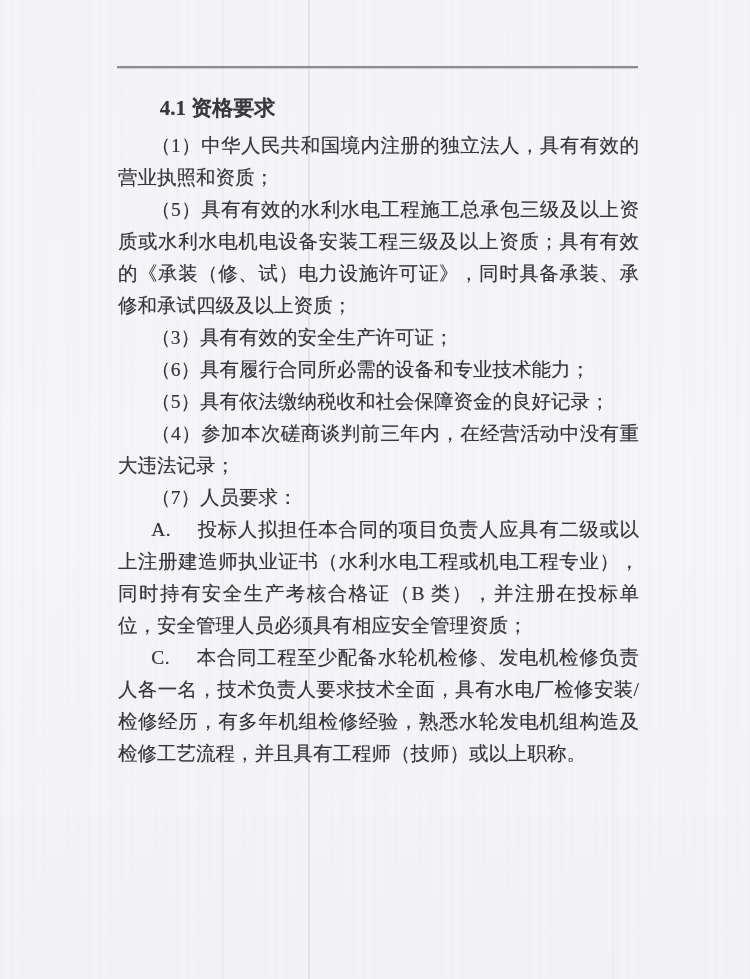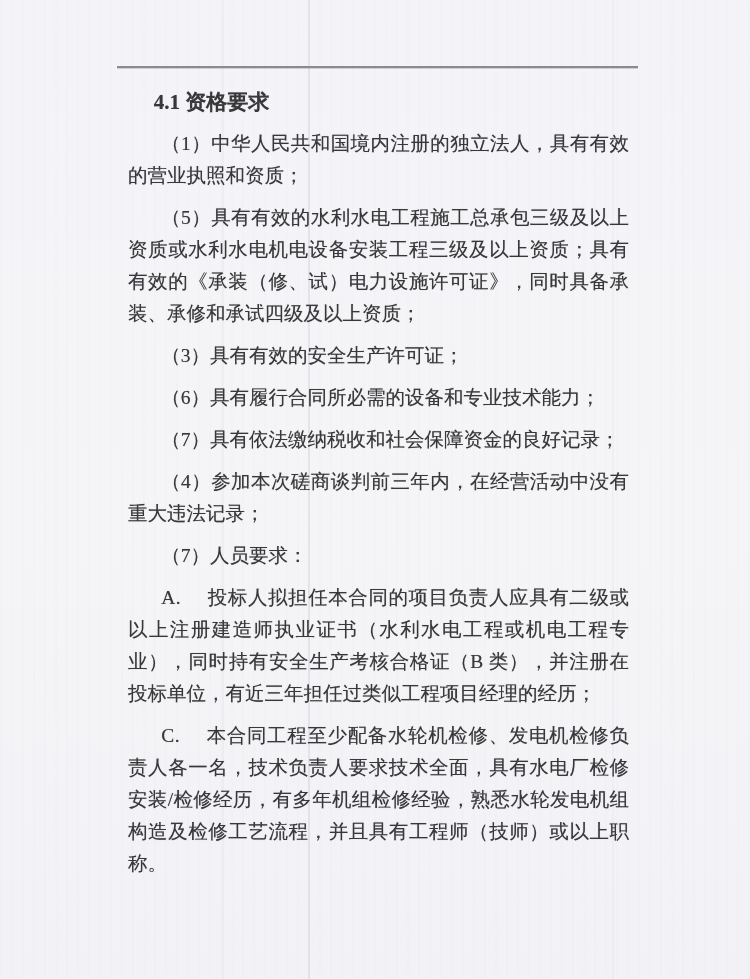--- a/index.html
+++ b/index.html
@@ -42,29 +42,29 @@
     left: 118px;
     top: 86px;
     width: 521px;
     color: #38383b;
     font-size: 19.5px;
     line-height: 32px;
     text-align: justify;
     text-shadow: 0 0 0.7px rgba(70,70,75,0.55);
   }
   .heading {
-    margin: 0;
+    margin: 6px;
     text-indent: 1.7em;
     font-size: 21px;
     font-weight: bold;
     line-height: 32px;
     text-align: left;
   }
   .para {
-    margin: 10px;
+    margin: 0;
     text-indent: 1.7em;
   }
   .sub-label {
     margin-right: 26px;
     letter-spacing: 0.5px;
   }
 </style>
 </head>
 <body>
 
@@ -75,20 +75,20 @@
 
   <div class="header-rule"></div>
 
   <div class="text-block">
     <p class="heading"><span>4.1</span>&nbsp;<span>资格要求</span></p>
     <div id="paragraphs">
         <p class="para">（1）中华人民共和国境内注册的独立法人，具有有效的营业执照和资质；</p>
         <p class="para">（5）具有有效的水利水电工程施工总承包三级及以上资质或水利水电机电设备安装工程三级及以上资质；具有有效的《承装（修、试）电力设施许可证》，同时具备承装、承修和承试四级及以上资质；</p>
         <p class="para">（3）具有有效的安全生产许可证；</p>
         <p class="para">（6）具有履行合同所必需的设备和专业技术能力；</p>
-        <p class="para">（7）具有依法缴纳税收和社会保障资金的良好记录；</p>
+        <p class="para">（5）具有依法缴纳税收和社会保障资金的良好记录；</p>
         <p class="para">（4）参加本次磋商谈判前三年内，在经营活动中没有重大违法记录；</p>
         <p class="para">（7）人员要求：</p>
-        <p class="para"><span class="sub-label">A.</span><span>投标人拟担任本合同的项目负责人应具有二级或以上注册建造师执业证书（水利水电工程或机电工程专业），同时持有安全生产考核合格证（B 类），并注册在投标单位，有近三年担任过类似工程项目经理的经历；</span></p>
+        <p class="para"><span class="sub-label">A.</span><span>投标人拟担任本合同的项目负责人应具有二级或以上注册建造师执业证书（水利水电工程或机电工程专业），同时持有安全生产考核合格证（B 类），并注册在投标单位，安全管理人员必须具有相应安全管理资质；</span></p>
         <p class="para"><span class="sub-label">C.</span><span>本合同工程至少配备水轮机检修、发电机检修负责人各一名，技术负责人要求技术全面，具有水电厂检修安装/检修经历，有多年机组检修经验，熟悉水轮发电机组构造及检修工艺流程，并且具有工程师（技师）或以上职称。</span></p>
       </div>
   </div>
 </div>
 
 </body></html>

